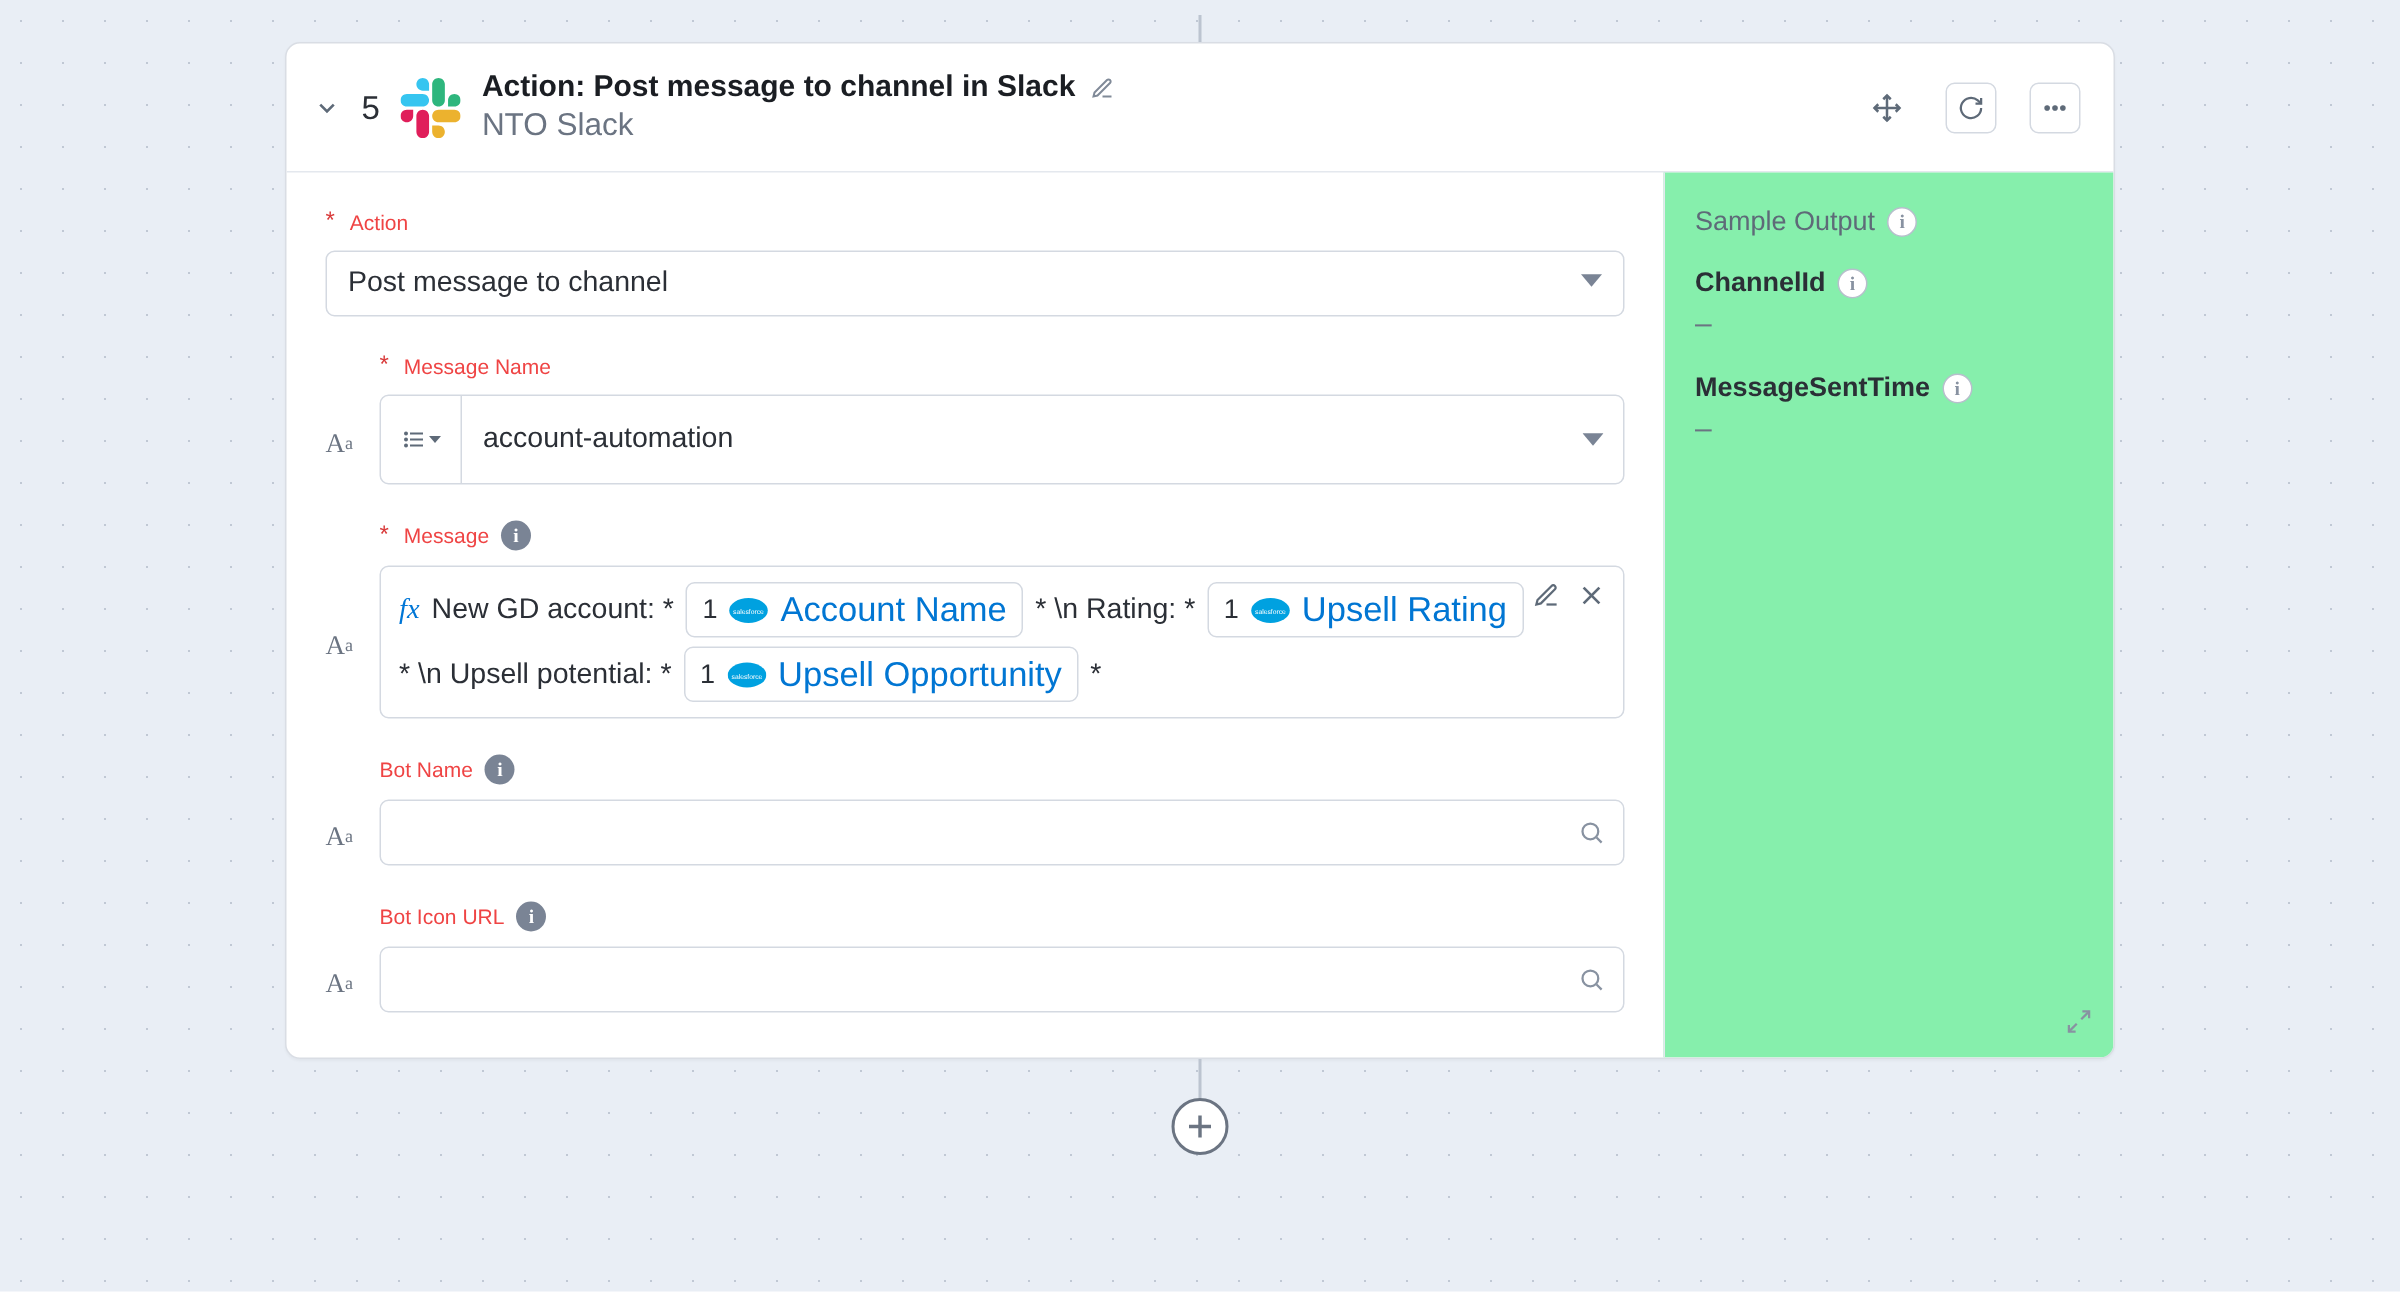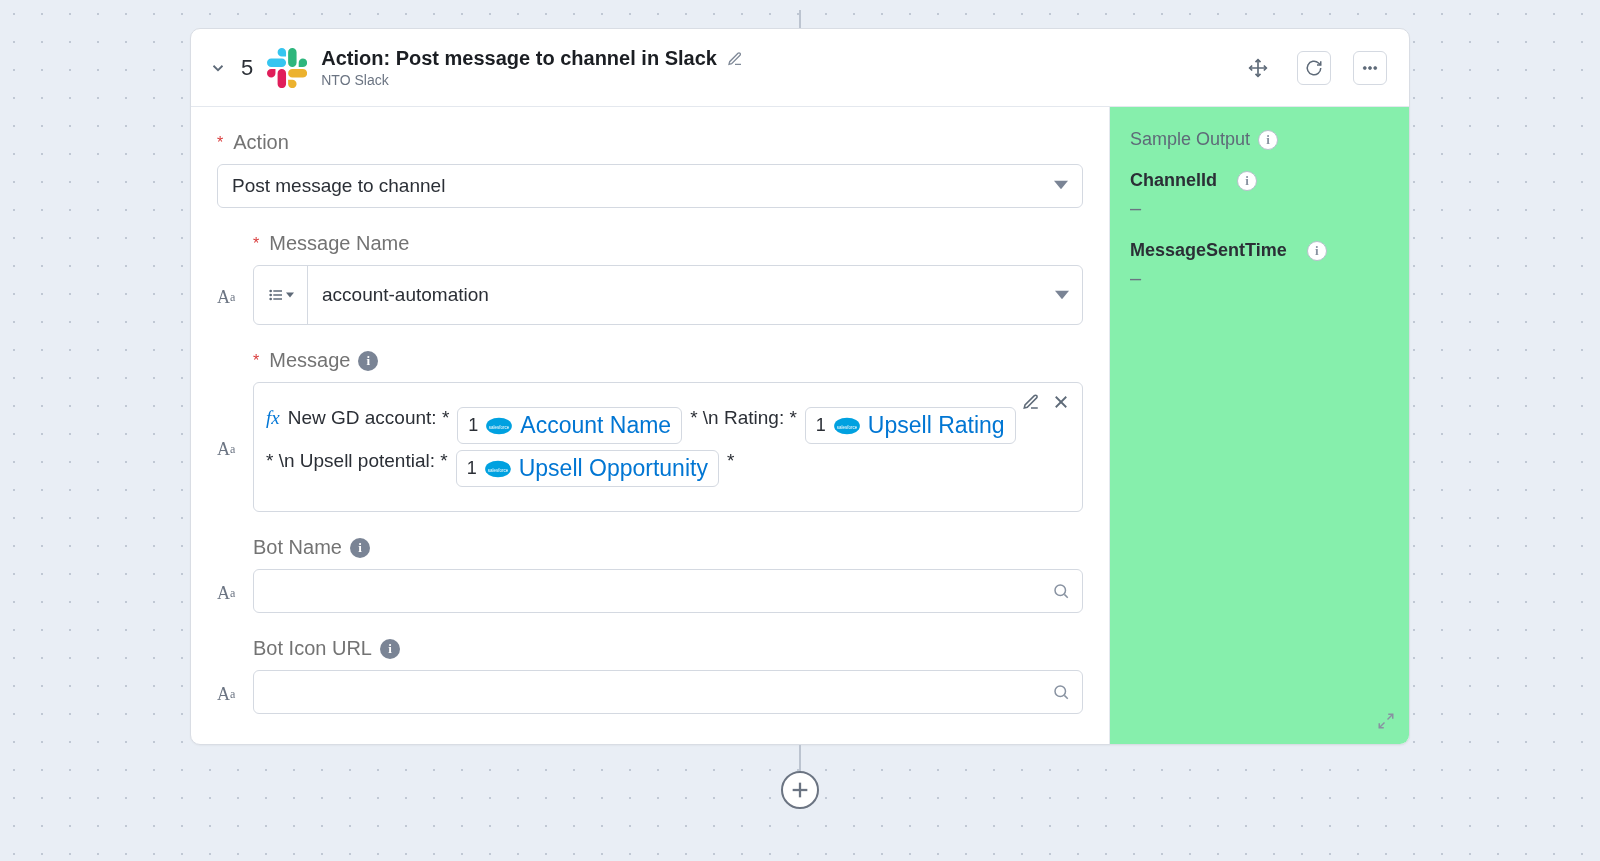--- a/index.html
+++ b/index.html
@@ -37,39 +37,39 @@
     width:18px; height:18px; display:flex; align-items:center; justify-content:center;
     color:#5e6a78; cursor:pointer;
   }
   .chev svg { stroke:#5e6a78; }
   .step-num { font-size:22px; color:#2b2f36; }
   .slack-logo { width:40px; height:40px; }
   .titles { flex: 0 1 auto; }
   .title-row { display:flex; align-items:center; gap:10px; }
   .step-title { font-size:20px; font-weight:600; color:#1b1e23; }
   .pencil-small { width:16px; height:16px; color:#808a98; cursor:pointer; }
-  .step-sub { font-size:14px; color:#6b7482; margin-top:2px; }
+  .step-sub { font-size:21px; color:#6b7482; margin-top:2px; }
   .spacer { flex:1; }
   .hdr-icon-btn {
     width:34px; height:34px; border:1px solid #d4d9e1; border-radius:6px;
     background:#fff; display:flex; align-items:center; justify-content:center;
     color:#5e6a78; cursor:pointer; margin-left:8px;
   }
   .hdr-icon-btn.noborder { border:none; }
   .hdr-icon-btn svg { stroke:#5e6a78; }
   .step-body {
     display:flex;
   }
   .form-col {
     flex: 1;
     padding: 24px 26px 30px 26px;
   }
   .label-row { display:flex; align-items:center; gap:8px; margin-bottom:10px; }
   .req { color:#d93b3b; font-size:16px; margin-right:2px; }
-  .lbl { font-size:20px; color:#737373; }
+  .lbl { font-size:14px; color:#ef4444; }
   .info-badge {
     width:20px; height:20px; border-radius:50%; background:#7a8495;
     color:#fff; font-size:13px; font-weight:700; display:flex; align-items:center;
     justify-content:center; font-family: Georgia, serif; cursor:pointer;
   }
   .info-badge.outline { background:#fff; border:1px solid #b7bfcc; color:#8892a1; }
   .select-box {
     height:44px; border:1px solid #d4d9e1; border-radius:6px;
     display:flex; align-items:center; padding:0 14px; cursor:pointer;
     justify-content:space-between; font-size:19px; color:#2b2f36;
@@ -83,22 +83,22 @@
     flex:1; display:flex; border:1px solid #d4d9e1; border-radius:6px; overflow:hidden;
     height:60px;
   }
   .combo-prefix {
     width:54px; border-right:1px solid #d4d9e1; display:flex; align-items:center;
     justify-content:center; color:#5e6a78; cursor:pointer; gap:2px;
   }
   .combo-val { flex:1; display:flex; align-items:center; padding:0 14px; font-size:19px; color:#2b2f36; }
   .combo-caret { width:40px; display:flex; align-items:center; justify-content:center; color:#7a8495; cursor:pointer;}
   .msg-box {
-    flex:1; border:1px solid #d4d9e1; border-radius:6px; padding:24px 12px;
-    display:flex; flex-wrap:wrap; align-items:flex-start; gap:6px 8px;
+    flex:1; border:1px solid #d4d9e1; border-radius:6px; padding:10px 12px;
+    display:flex; flex-wrap:wrap; align-items:center; gap:6px 8px;
     font-size:19px; color:#2b2f36; position:relative; min-height:90px;
   }
   .fx { font-style:italic; color:#0076d6; font-family: Georgia, serif; font-size:19px; }
   .pill {
     display:inline-flex; align-items:center; gap:8px;
     border:1px solid #d4d9e1; border-radius:6px; padding:4px 10px 4px 10px;
     background:#fff;
   }
   .pill .pnum { color:#2b2f36; font-size:18px; }
   .pill .pname { color:#0176d3; font-size:23px; }
@@ -110,21 +110,21 @@
     display:flex; align-items:center; padding:0 12px; justify-content:flex-end;
     color:#8892a1;
   }
   .indent { margin-left:36px; }
   .sample-col {
     width:300px; background:#86efac; padding:22px 20px; position:relative;
     display:flex; flex-direction:column; gap:20px;
     border-left:1px solid #e4e8ee;
   }
   .sample-hdr { display:flex; align-items:center; gap:8px; color:#5e6a78; font-size:18px; }
-  .out-key { display:flex; align-items:center; gap:20px; }
+  .out-key { display:flex; align-items:center; gap:8px; }
   .out-key-name { font-weight:700; font-size:18px; color:#2b2f36; }
   .out-val { font-size:20px; color:#6b7482; margin-top:6px; }
   .expand-corner {
     position:absolute; right:14px; bottom:10px; color:#8892a1; cursor:pointer;
   }
   .add-node {
     width:38px; height:38px; border:2px solid #6b7482; border-radius:50%;
     background:#fff; display:flex; align-items:center; justify-content:center;
     color:#6b7482; font-size:26px; margin:0 auto; cursor:pointer;
   }

